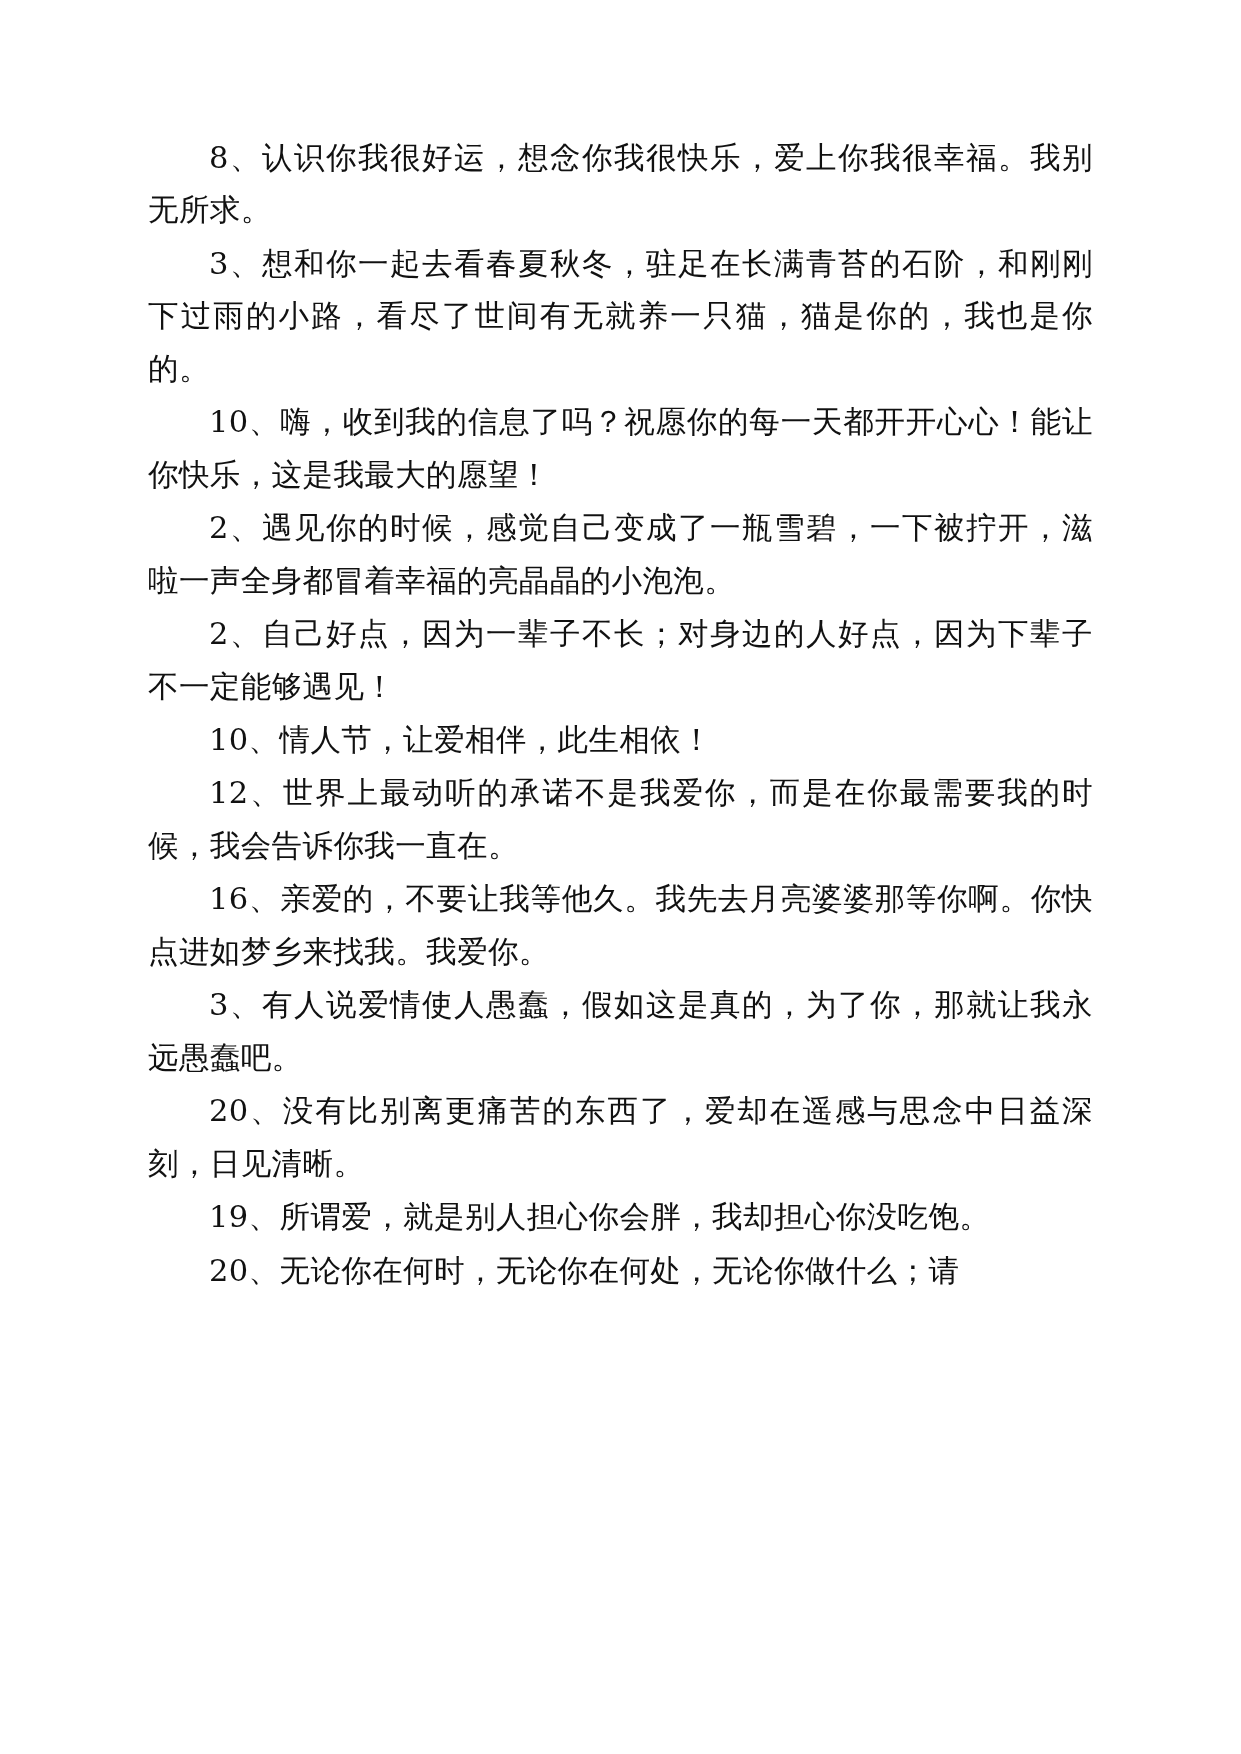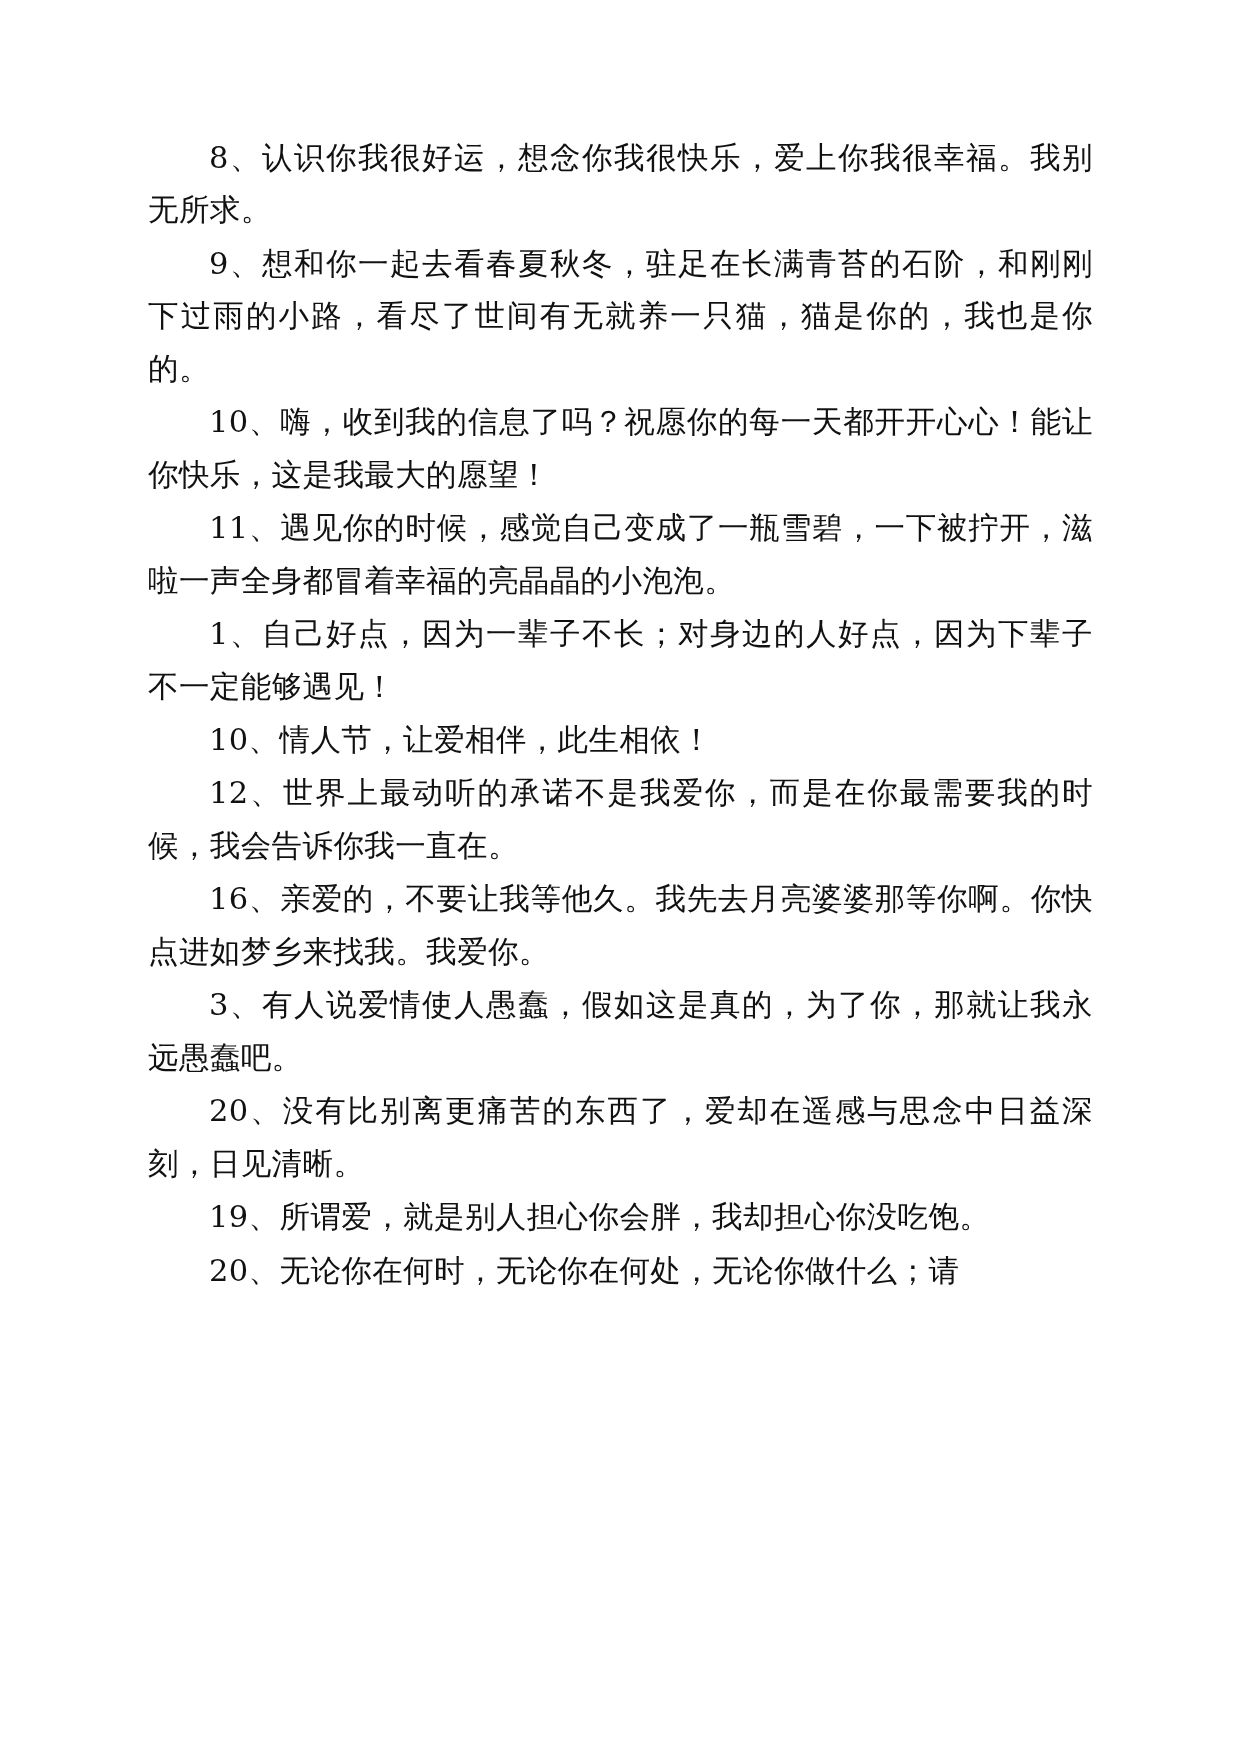--- a/index.html
+++ b/index.html
@@ -35,24 +35,24 @@
     word-break: break-all;
     color: #111111;
   }
 </style>
 </head>
 <body>
 
 <div class="page">
   <div class="doc-body">
     <p class="para">8、认识你我很好运，想念你我很快乐，爱上你我很幸福。我别无所求。</p>
-    <p class="para">9、想和你一起去看春夏秋冬，驻足在长满青苔的石阶，和刚刚下过雨的小路，看尽了世间有无就养一只猫，猫是你的，我也是你的。</p>
+    <p class="para">3、想和你一起去看春夏秋冬，驻足在长满青苔的石阶，和刚刚下过雨的小路，看尽了世间有无就养一只猫，猫是你的，我也是你的。</p>
     <p class="para">10、嗨，收到我的信息了吗？祝愿你的每一天都开开心心！能让你快乐，这是我最大的愿望！</p>
-    <p class="para">11、遇见你的时候，感觉自己变成了一瓶雪碧，一下被拧开，滋啦一声全身都冒着幸福的亮晶晶的小泡泡。</p>
-    <p class="para">1、自己好点，因为一辈子不长；对身边的人好点，因为下辈子不一定能够遇见！</p>
+    <p class="para">2、遇见你的时候，感觉自己变成了一瓶雪碧，一下被拧开，滋啦一声全身都冒着幸福的亮晶晶的小泡泡。</p>
+    <p class="para">2、自己好点，因为一辈子不长；对身边的人好点，因为下辈子不一定能够遇见！</p>
     <p class="para">10、情人节，让爱相伴，此生相依！</p>
     <p class="para">12、世界上最动听的承诺不是我爱你，而是在你最需要我的时候，我会告诉你我一直在。</p>
     <p class="para">16、亲爱的，不要让我等他久。我先去月亮婆婆那等你啊。你快点进如梦乡来找我。我爱你。</p>
     <p class="para">3、有人说爱情使人愚蠢，假如这是真的，为了你，那就让我永远愚蠢吧。</p>
     <p class="para">20、没有比别离更痛苦的东西了，爱却在遥感与思念中日益深刻，日见清晰。</p>
     <p class="para">19、所谓爱，就是别人担心你会胖，我却担心你没吃饱。</p>
     <p class="para">20、无论你在何时，无论你在何处，无论你做什么；请</p>
   </div>
 </div>
 

